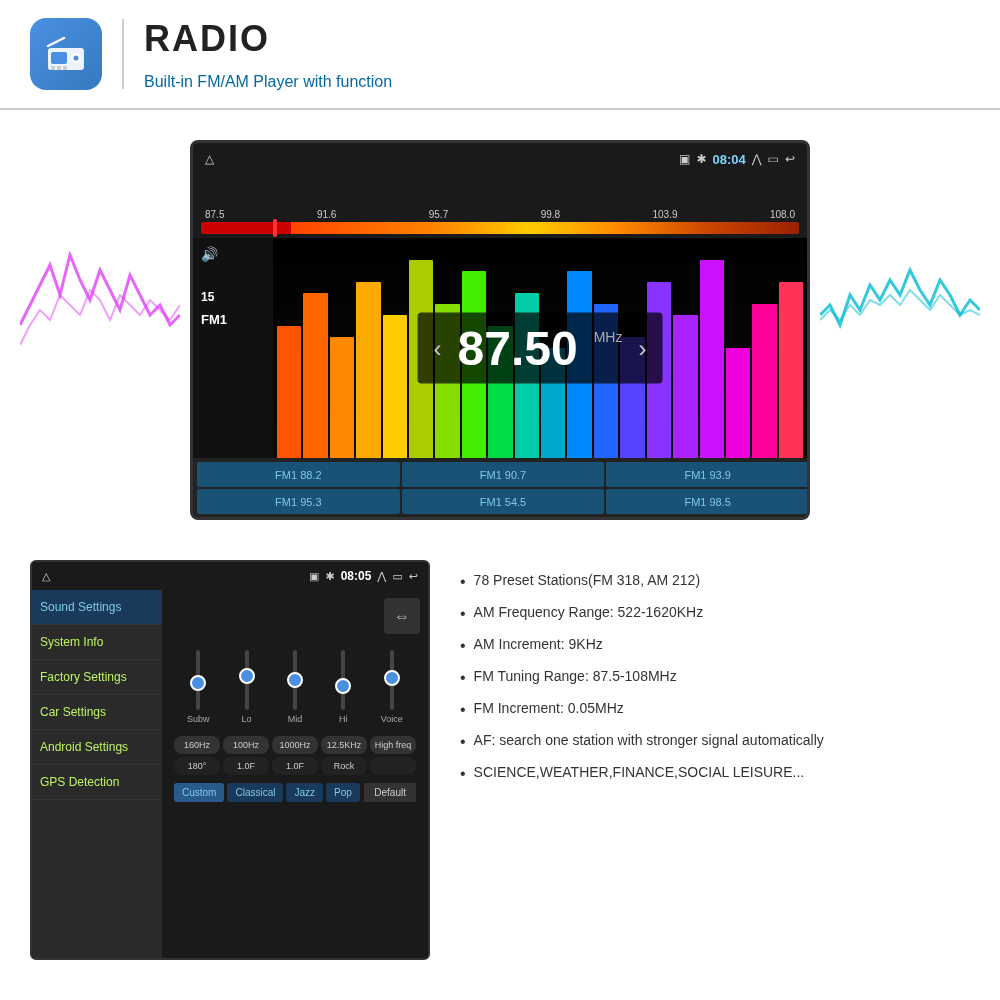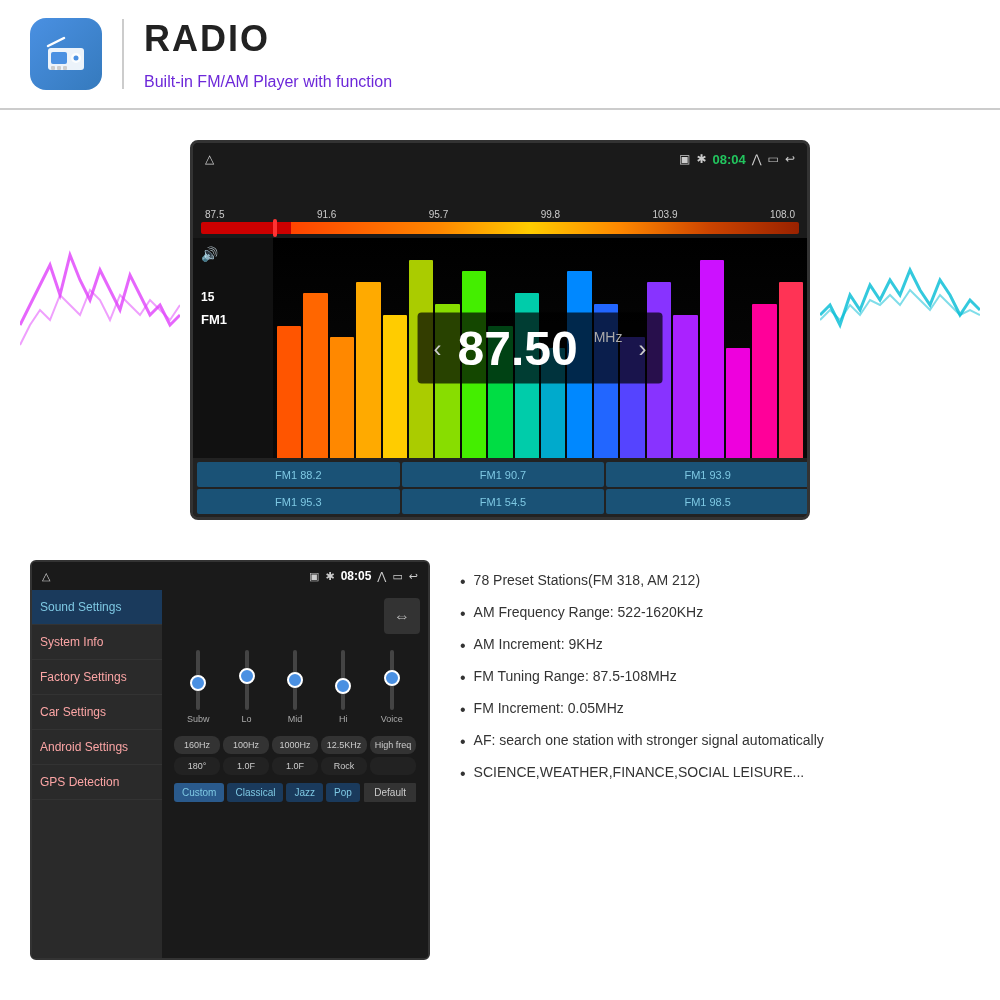--- a/index.html
+++ b/index.html
@@ -41,21 +41,21 @@
       margin-right: 20px;
     }
     .header-text h1 {
       font-size: 36px;
       font-weight: bold;
       color: #222;
       letter-spacing: 2px;
     }
     .header-text p {
       font-size: 16px;
-      color: #6d28d9;
+      color: #0369a1;
       margin-top: 13px;
     }
 
     
     .radio-screen-section {
       display: flex;
       justify-content: center;
       padding: 30px 60px 20px 60px;
       position: relative;
       height: 430px;
@@ -94,21 +94,21 @@
       background: #1a1a1a;
       display: flex;
       align-items: center;
       justify-content: space-between;
       padding: 4px 12px;
       height: 32px;
     }
     .status-bar-left { display: flex; align-items: center; gap: 6px; }
     .status-bar-right { display: flex; align-items: center; gap: 6px; }
     .status-icon { color: #ccc; font-size: 12px; }
-    .status-time { color: #22c55e; font-size: 13px; font-weight: bold; }
+    .status-time { color: #7dd3fc; font-size: 13px; font-weight: bold; }
 
     
     .freq-bar {
       background: #1a1a1a;
       padding: 2px 8px 0 8px;
       margin-top: 32px;
     }
     .freq-scale {
       display: flex;
       justify-content: space-between;
@@ -261,21 +261,21 @@
       height: calc(100% - 28px);
     }
     .settings-nav {
       width: 130px;
       background: #2a2a2a;
       display: flex;
       flex-direction: column;
     }
     .settings-nav-item {
       padding: 10px 8px;
-      color: #fca5a5;
+      color: #bef264;
       font-size: 12px;
       border-bottom: 1px solid #333;
       cursor: pointer;
     }
     .settings-nav-item.active {
       background: #1a3a5c;
       color: #7ec8e3;
     }
     .settings-content {
       flex: 1;

